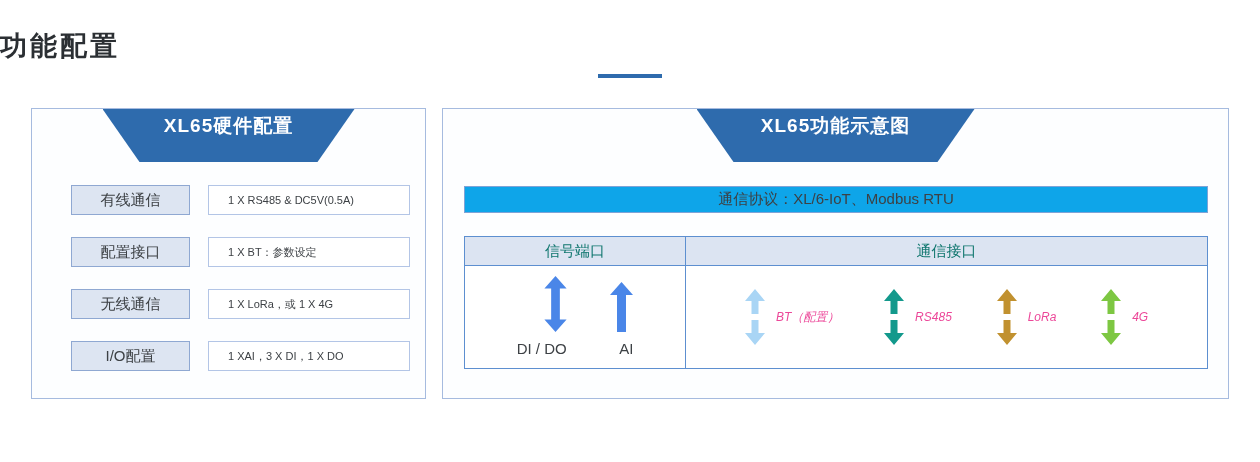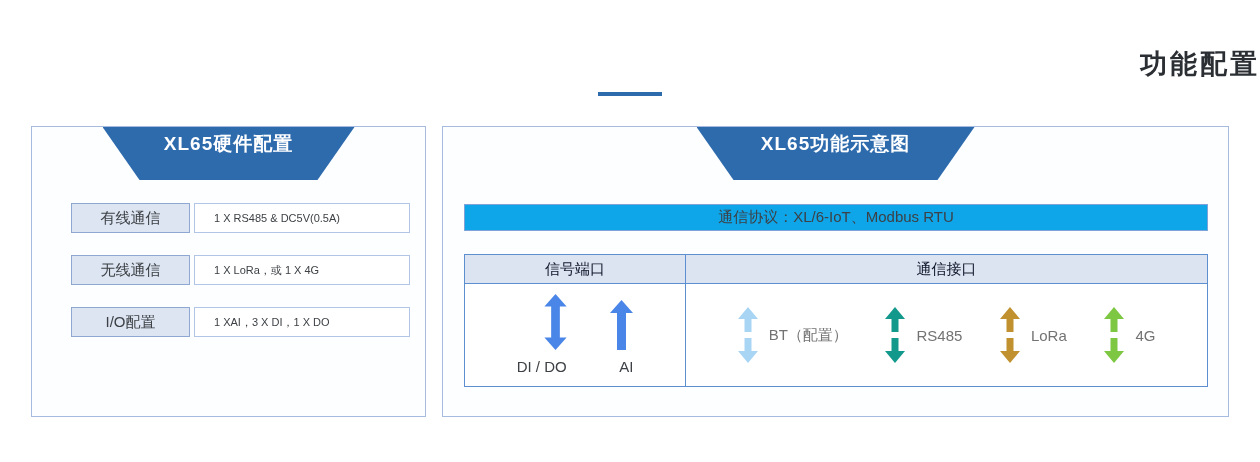--- a/index.html
+++ b/index.html
@@ -1,62 +1,62 @@
 <!DOCTYPE html>
 <html><head>
 <meta charset="utf-8">
 <style>
   * { margin: 0; padding: 0; box-sizing: border-box; }
   html, body { width: 1260px; height: 462px; background: #ffffff;
     font-family: "Liberation Sans", "DejaVu Sans", sans-serif; color: #3d4145; overflow: hidden; }
 
   
-  .title-wrap { padding-top: 46px; text-align: right; }
+  .title-wrap { padding-top: 28px; text-align: left; }
   .page-title { font-size: 27px; font-weight: 700; color: #2b2f33; letter-spacing: 3px; }
   .title-underline { width: 64px; height: 4px; background: #2e6bad; margin: 10px auto 0; }
 
   
   .panels { display: flex; gap: 16px; margin: 30px 31px 0; }
   .panel { background: #fdfeff; border: 1px solid #a6bbdf; height: 291px; position: relative; }
   .left-panel { width: 395px; flex: none; }
   .right-panel { flex: 1; }
 
   
   .trapezoid { height: 53px; background: #2e6bad; margin: 0 auto;
     clip-path: polygon(0 0, 100% 0, calc(100% - 37px) 100%, 37px 100%);
     display: flex; align-items: center; justify-content: center;
     color: #ffffff; font-size: 19px; font-weight: 700; letter-spacing: 1px; padding-bottom: 20px; }
   .trapezoid-left { width: 252px; }
   .trapezoid-right { width: 278px; }
 
   
   .rows { margin-top: 23px; padding: 0 15px 0 18px; }
-  .hw-row { display: flex; gap: 4px; height: 30px; margin-bottom: 22px; padding-left: 21px; }
+  .hw-row { display: flex; gap: 18px; height: 30px; margin-bottom: 22px; padding-left: 21px; }
   .row-label { width: 119px; flex: none; background: #dde5f2; border: 1px solid #8fa8d2;
     display: flex; align-items: center; justify-content: center; font-size: 15px; color: #3d4145; }
   .row-value { flex: 1; background: #ffffff; border: 1px solid #b3c5e6;
     display: flex; align-items: center; padding-left: 19px; font-size: 11px; color: #3d4145; }
 
   
   .protocol-bar { margin: 24px 20px 14px 21px; height: 27px; background: #0ea5e9;
     border: 1px solid #7fa3d6; display: flex; align-items: center; justify-content: center;
     font-size: 15px; color: #3d4145; }
   .func-table { margin: 23px 20px 0 21px; }
   .ft-header { display: flex; height: 30px; border: 1px solid #5d8fd0; background: #dce4f2; }
-  .ft-h { display: flex; align-items: center; justify-content: center; font-size: 15px; color: #0f172a; }
+  .ft-h { display: flex; align-items: center; justify-content: center; font-size: 15px; color: #0f766e; }
   .ft-h-signal { width: 29.8%; border-right: 1px solid #5d8fd0; }
   .ft-h-comm { flex: 1; }
   .ft-body { display: flex; height: 103px; border: 1px solid #5d8fd0; border-top: none; background: #ffffff; }
   .ft-signal { width: 29.8%; border-right: 1px solid #5d8fd0; display: flex;
     align-items: flex-end; justify-content: space-evenly; padding: 0 8px 11px; }
   .sig-item { display: flex; flex-direction: column; align-items: flex-end; gap: 8px; }
   .sig-label { font-size: 15px; color: #3d4145; }
   .ft-comm { flex: 1; display: flex; align-items: center; justify-content: space-evenly; padding: 0 14px; }
   .comm-item { display: flex; align-items: center; gap: 11px; }
-  .comm-label { font-size: 15px; color: #737373; }
+  .comm-label { font-size: 12px; color: #ec4899; font-style: italic; }
   .arrow-svg { display: block; }
   .arrow-svg polygon { fill: currentColor; }
 </style>
 </head>
 <body>
 
 <div class="title-wrap">
   <div class="page-title">功能配置</div>
   <div class="title-underline"></div>
 </div>
@@ -64,20 +64,24 @@
 <div class="panels">
 
   <section class="panel left-panel">
     <div class="trapezoid trapezoid-left">
       <span>XL65硬件配置</span>
     </div>
     <div class="rows">
       <div class="hw-row">
         <div class="row-label">有线通信</div>
         <div class="row-value">1 X RS485 &amp; DC5V(0.5A)</div>
+      </div>
+      <div class="hw-row">
+        <div class="row-label">配置接口</div>
+        <div class="row-value">1 X BT：参数设定</div>
       </div>
       <div class="hw-row">
         <div class="row-label">无线通信</div>
         <div class="row-value">1 X LoRa，或 1 X 4G</div>
       </div>
       <div class="hw-row">
         <div class="row-label">I/O配置</div>
         <div class="row-value">1 XAI，3 X DI，1 X DO</div>
       </div>
     </div>

